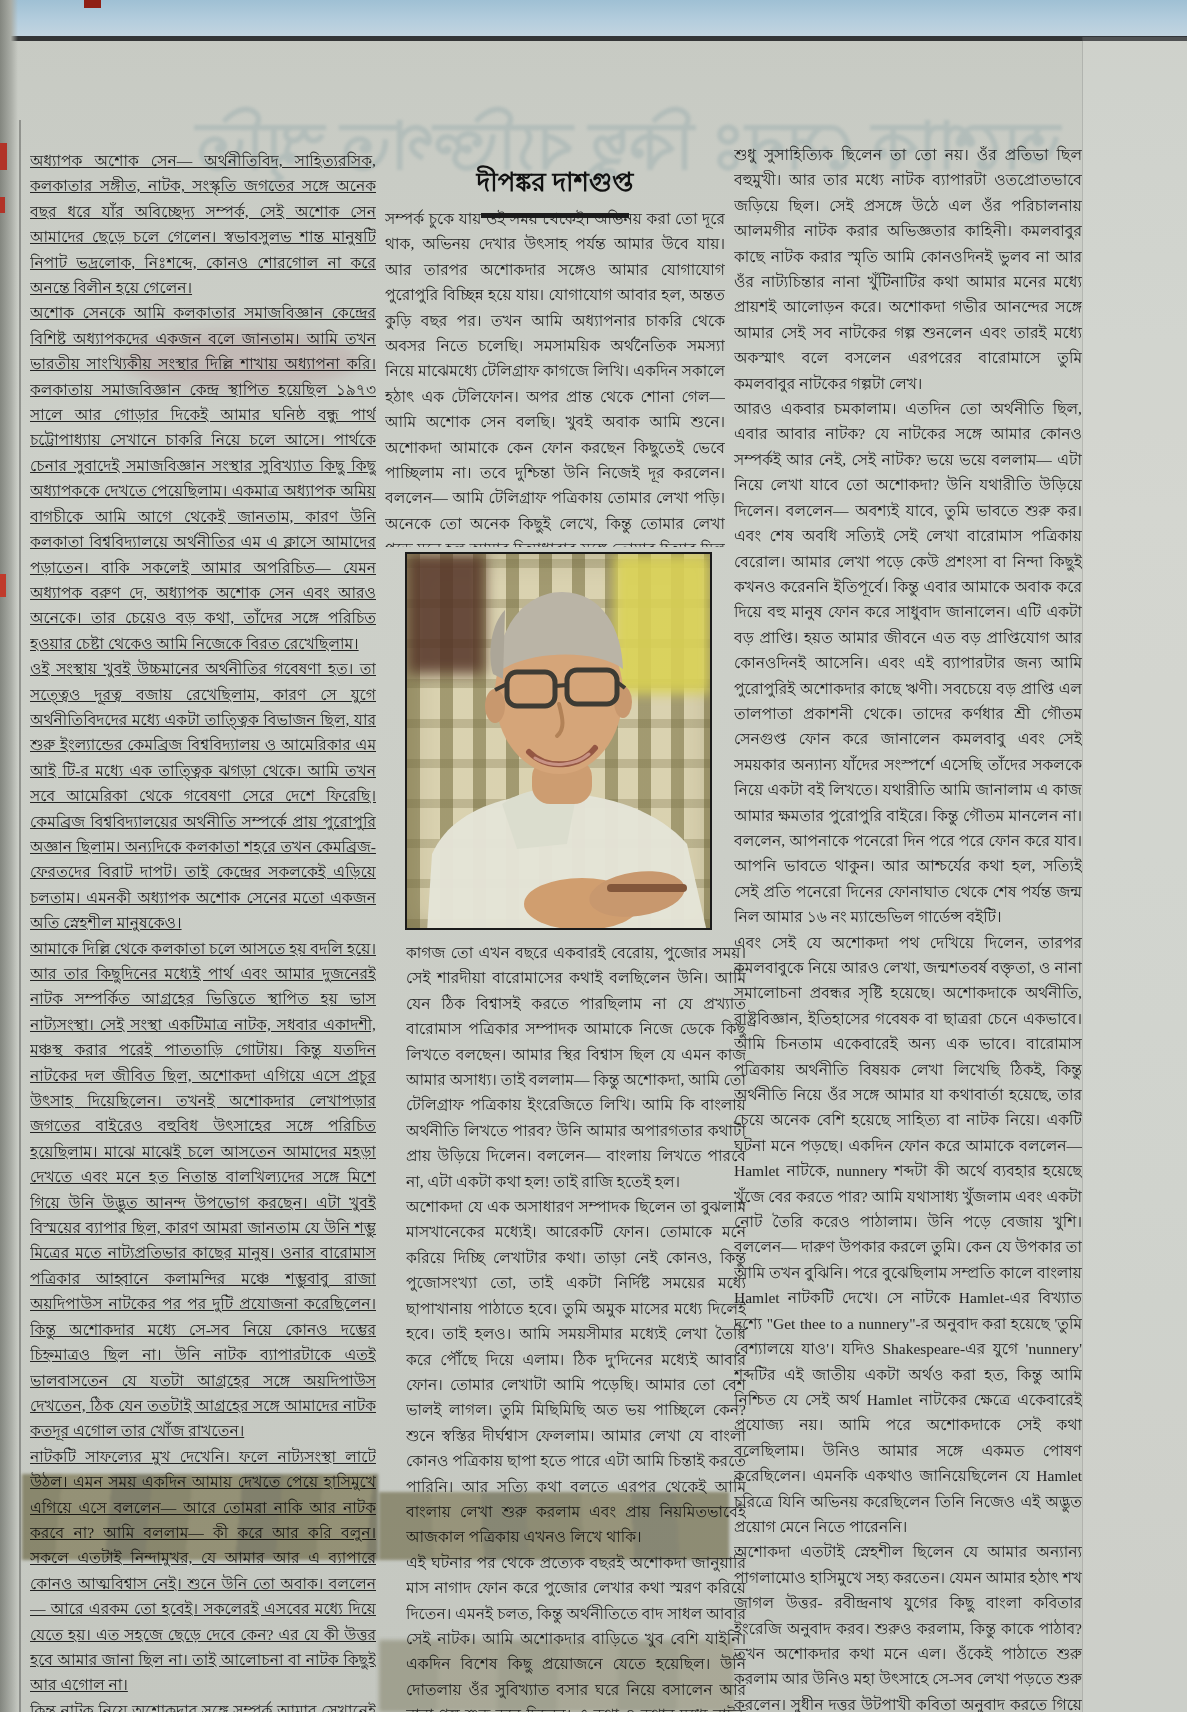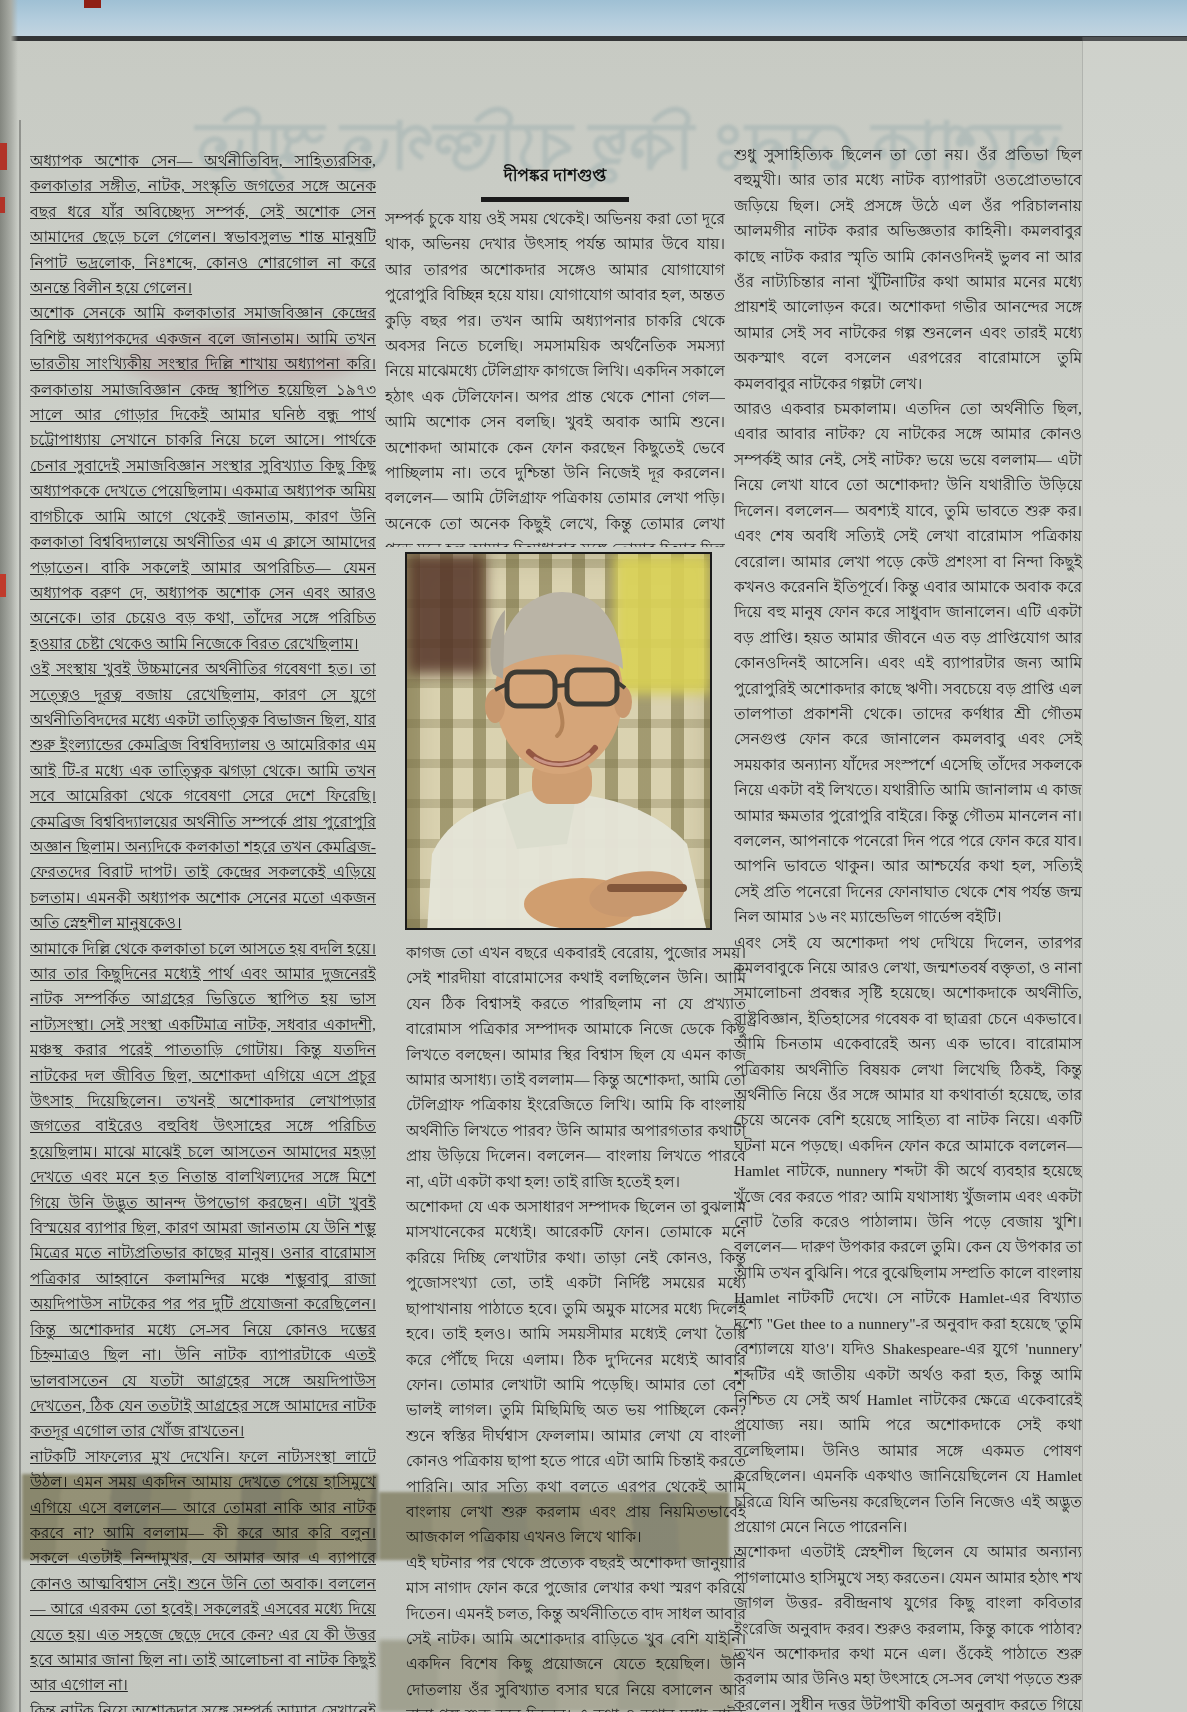--- a/index.html
+++ b/index.html
@@ -22,21 +22,21 @@
 
   
   .headline{position:absolute;left:32px;top:40px;width:1048px;height:112px;
         font-size:74px;font-weight:bold;line-height:104px;white-space:nowrap;
         letter-spacing:0px;color:#141414;z-index:5;text-shadow:0 0 1px rgba(0,0,0,.4);}
   .headline-ghost{position:absolute;left:60px;top:96px;width:1000px;font-size:66px;font-weight:bold;
         white-space:nowrap;color:#5e8591;opacity:.20;filter:blur(1.5px);transform:scaleX(-1);z-index:1;}
 
   
   .byline{position:absolute;left:385px;top:162px;width:340px;text-align:center;z-index:4;}
-  .byline-name{font-size:17px;font-weight:bold;color:#111;}
+  .byline-name{font-size:26px;font-weight:bold;color:#111;}
   .byline-rule{width:148px;height:5px;background:#1b1b1b;margin:7px auto 0 auto;}
 
   
   .col{position:absolute;overflow:hidden;text-align:justify;z-index:3;
         font-size:15.5px;line-height:25.4px;color:#222;}
   .col p{margin:0;}
   .col-1{left:30px;top:148px;width:346px;height:1564px;text-decoration:underline;}
   .col-2a{left:385px;top:206px;width:340px;height:341px;}
   .col-2b{left:406px;top:940px;width:340px;height:772px;}
   .col-3{left:734px;top:142px;width:348px;height:1570px;font-family:Liberation Serif, serif;}

